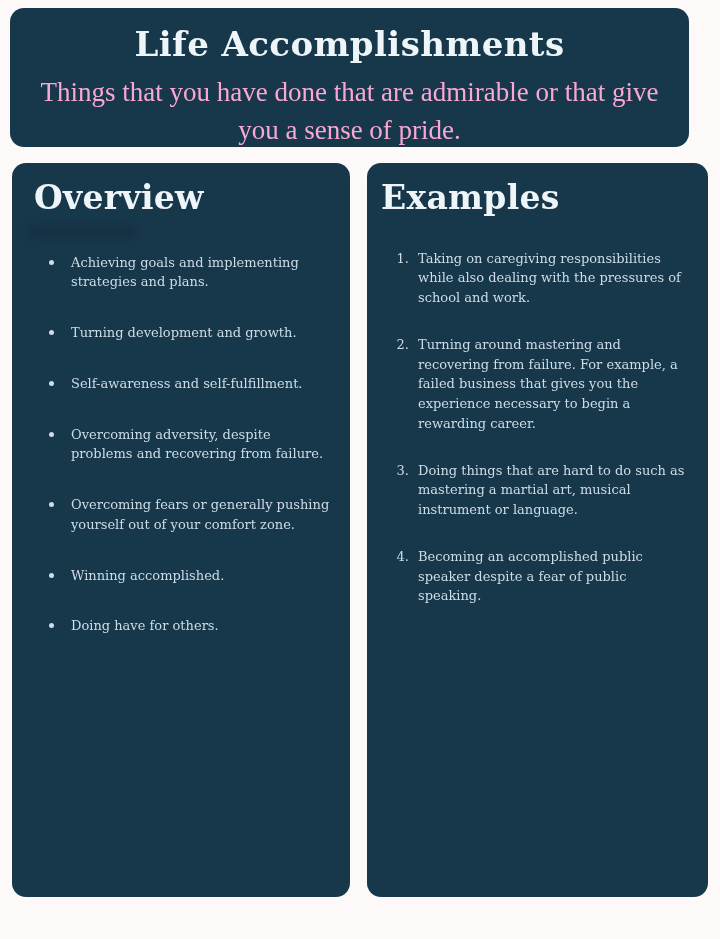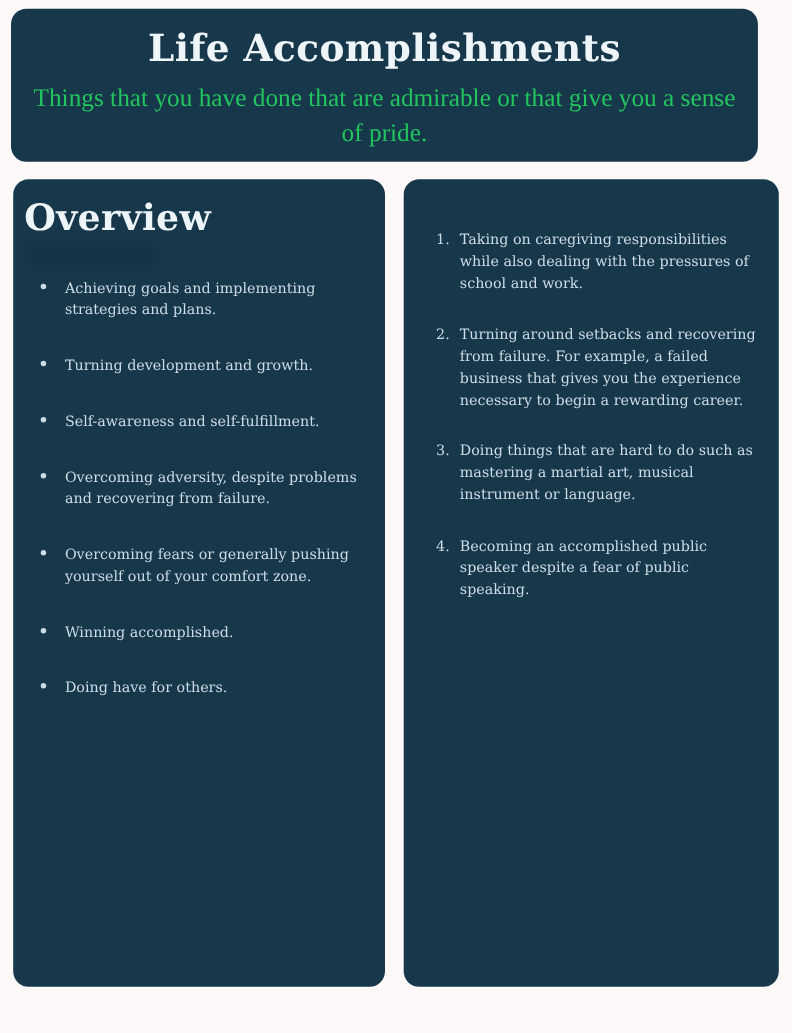--- a/index.html
+++ b/index.html
@@ -32,37 +32,37 @@
     font-size:34px;
     font-weight:700;
     letter-spacing:.4px;
     color:var(--heading);
     line-height:1.25;
   }
   .page-subtitle{
     margin:7px auto 0;
     max-width:640px;
     font-family:"Liberation Serif", serif;
-    font-size:23px;
+    font-size:27px;
     line-height:1.42;
-    color:#22c55e;
+    color:#f9a8d4;
   }
   
   .columns{
     position:absolute;left:12px;top:163px;
     width:696px;height:734px;
     display:flex;gap:17px;
   }
   .card{
     background:var(--panel);
     border-radius:14px;
     height:734px;
     position:relative;
   }
-  .overview-card{width:338px;padding:15px 16px 0 10px;}
+  .overview-card{width:338px;padding:15px 16px 0 22px;}
   .examples-card{width:341px;padding:15px 16px 0 14px;}
   .card-heading{
     margin:0;
     font-size:33px;
     font-weight:700;
     color:var(--heading);
     letter-spacing:.3px;
     line-height:1.2;
   }
   .watermark-smudge{
@@ -132,25 +132,26 @@
 
           <li>Overcoming fears or generally pushing yourself out of your comfort zone.</li>
 
           <li>Winning accomplished.</li>
 
           <li>Doing have for others.</li>
         </ul>
     </section>
 
     <section class="card examples-card">
+      <h2 class="card-heading">Examples</h2>
       <ol class="numbered-list">
 
           <li>Taking on caregiving responsibilities while also dealing with the pressures of school and work.</li>
 
-          <li>Turning around setbacks and recovering from failure. For example, a failed business that gives you the experience necessary to begin a rewarding career.</li>
+          <li>Turning around mastering and recovering from failure. For example, a failed business that gives you the experience necessary to begin a rewarding career.</li>
 
           <li>Doing things that are hard to do such as mastering a martial art, musical instrument or language.</li>
 
           <li>Becoming an accomplished public speaker despite a fear of public speaking.</li>
         </ol>
     </section>
 
   </main>
 
 

